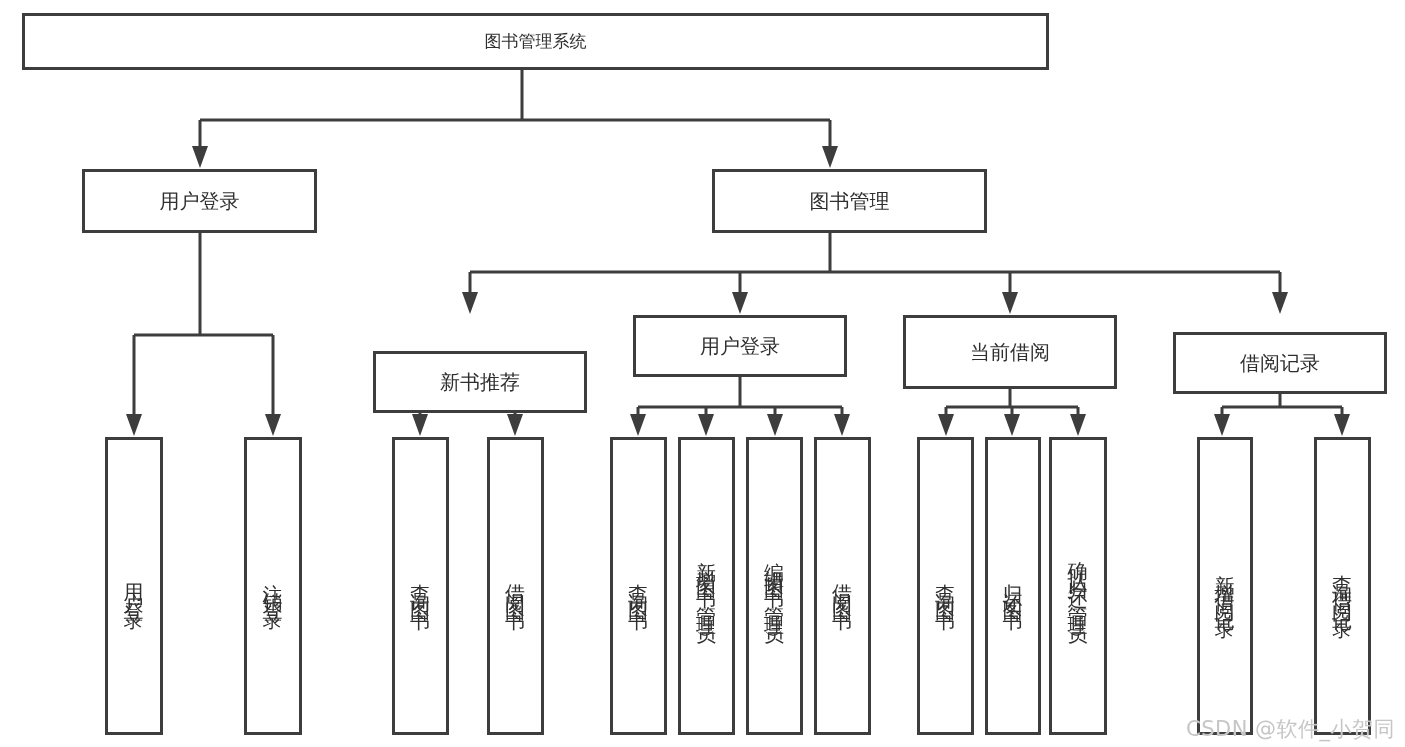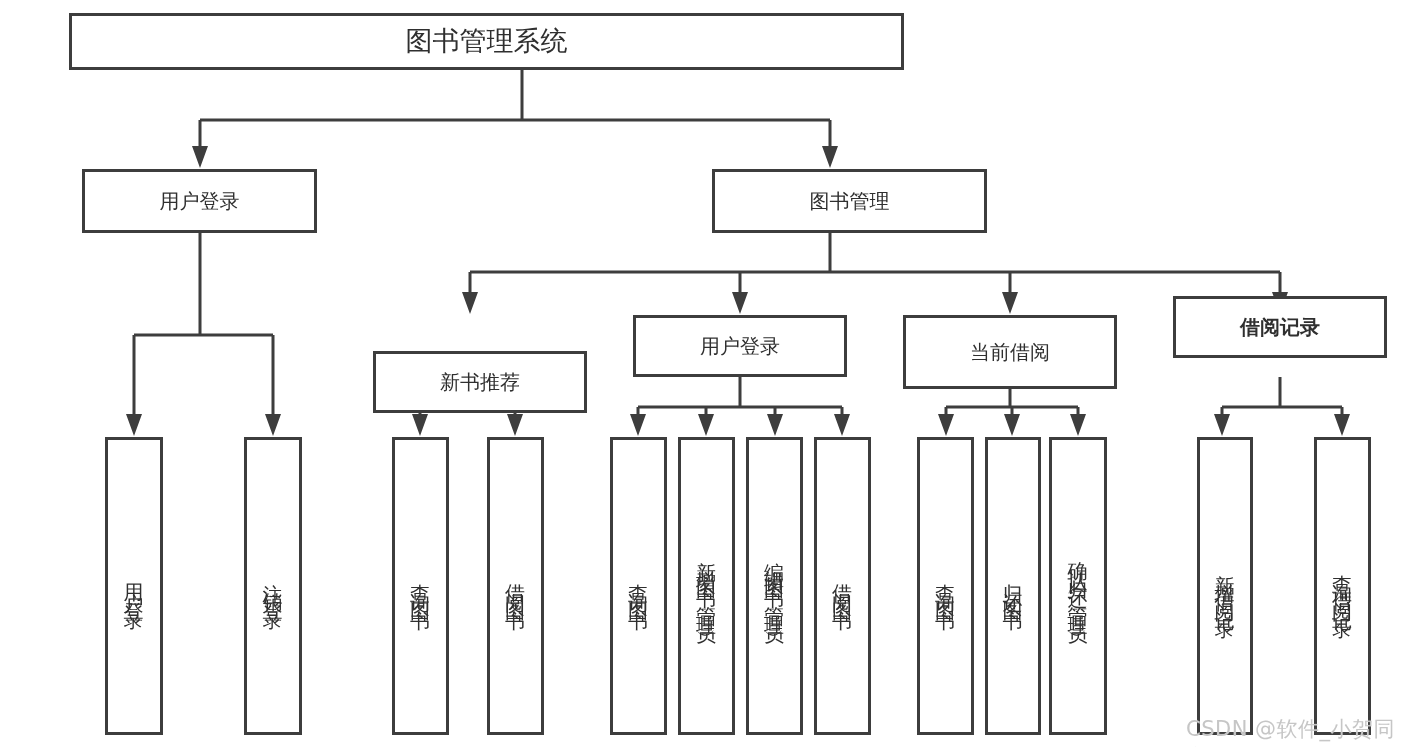--- a/index.html
+++ b/index.html
@@ -11,27 +11,27 @@
     position:absolute;box-sizing:border-box;background:#ffffff;
     border:3px solid #3d3d3d;display:flex;align-items:center;justify-content:center;
     color:#2f2f2f;font-size:20px;line-height:1.2;white-space:nowrap;
   }
   .vtext{
     writing-mode:vertical-rl;text-orientation:mixed;
     font-size:20px;letter-spacing:9px;line-height:1;color:#2f2f2f;
   }
 
   
-  .n-root{left:22px;top:13px;width:835px;height:57px;font-size:27px;margin-left:47px;}
+  .n-root{left:22px;top:13px;width:1027px;height:57px;font-size:17px;}
   .n-l2a{left:82px;top:169px;width:235px;height:64px;}
   .n-l2b{left:712px;top:169px;width:275px;height:64px;}
   .n-l3a{left:373px;top:315px;width:214px;height:62px;margin-top:36px;}
   .n-l3b{left:633px;top:315px;width:214px;height:62px;}
   .n-l3c{left:903px;top:315px;width:214px;height:74px;}
-  .n-l3d{left:1173px;top:296px;width:214px;height:62px;font-weight:bold;}
+  .n-l3d{left:1173px;top:332px;width:214px;height:62px;}
   .lvl4{top:437px;height:298px;}
   .v1{left:105px;width:58px;}
   .v2{left:244px;width:58px;}
   .v3{left:392px;width:57px;}
   .v4{left:487px;width:57px;}
   .v5{left:610px;width:57px;}
   .v6{left:678px;width:57px;}
   .v7{left:746px;width:57px;}
   .v8{left:814px;width:57px;}
   .v9{left:917px;width:57px;}

